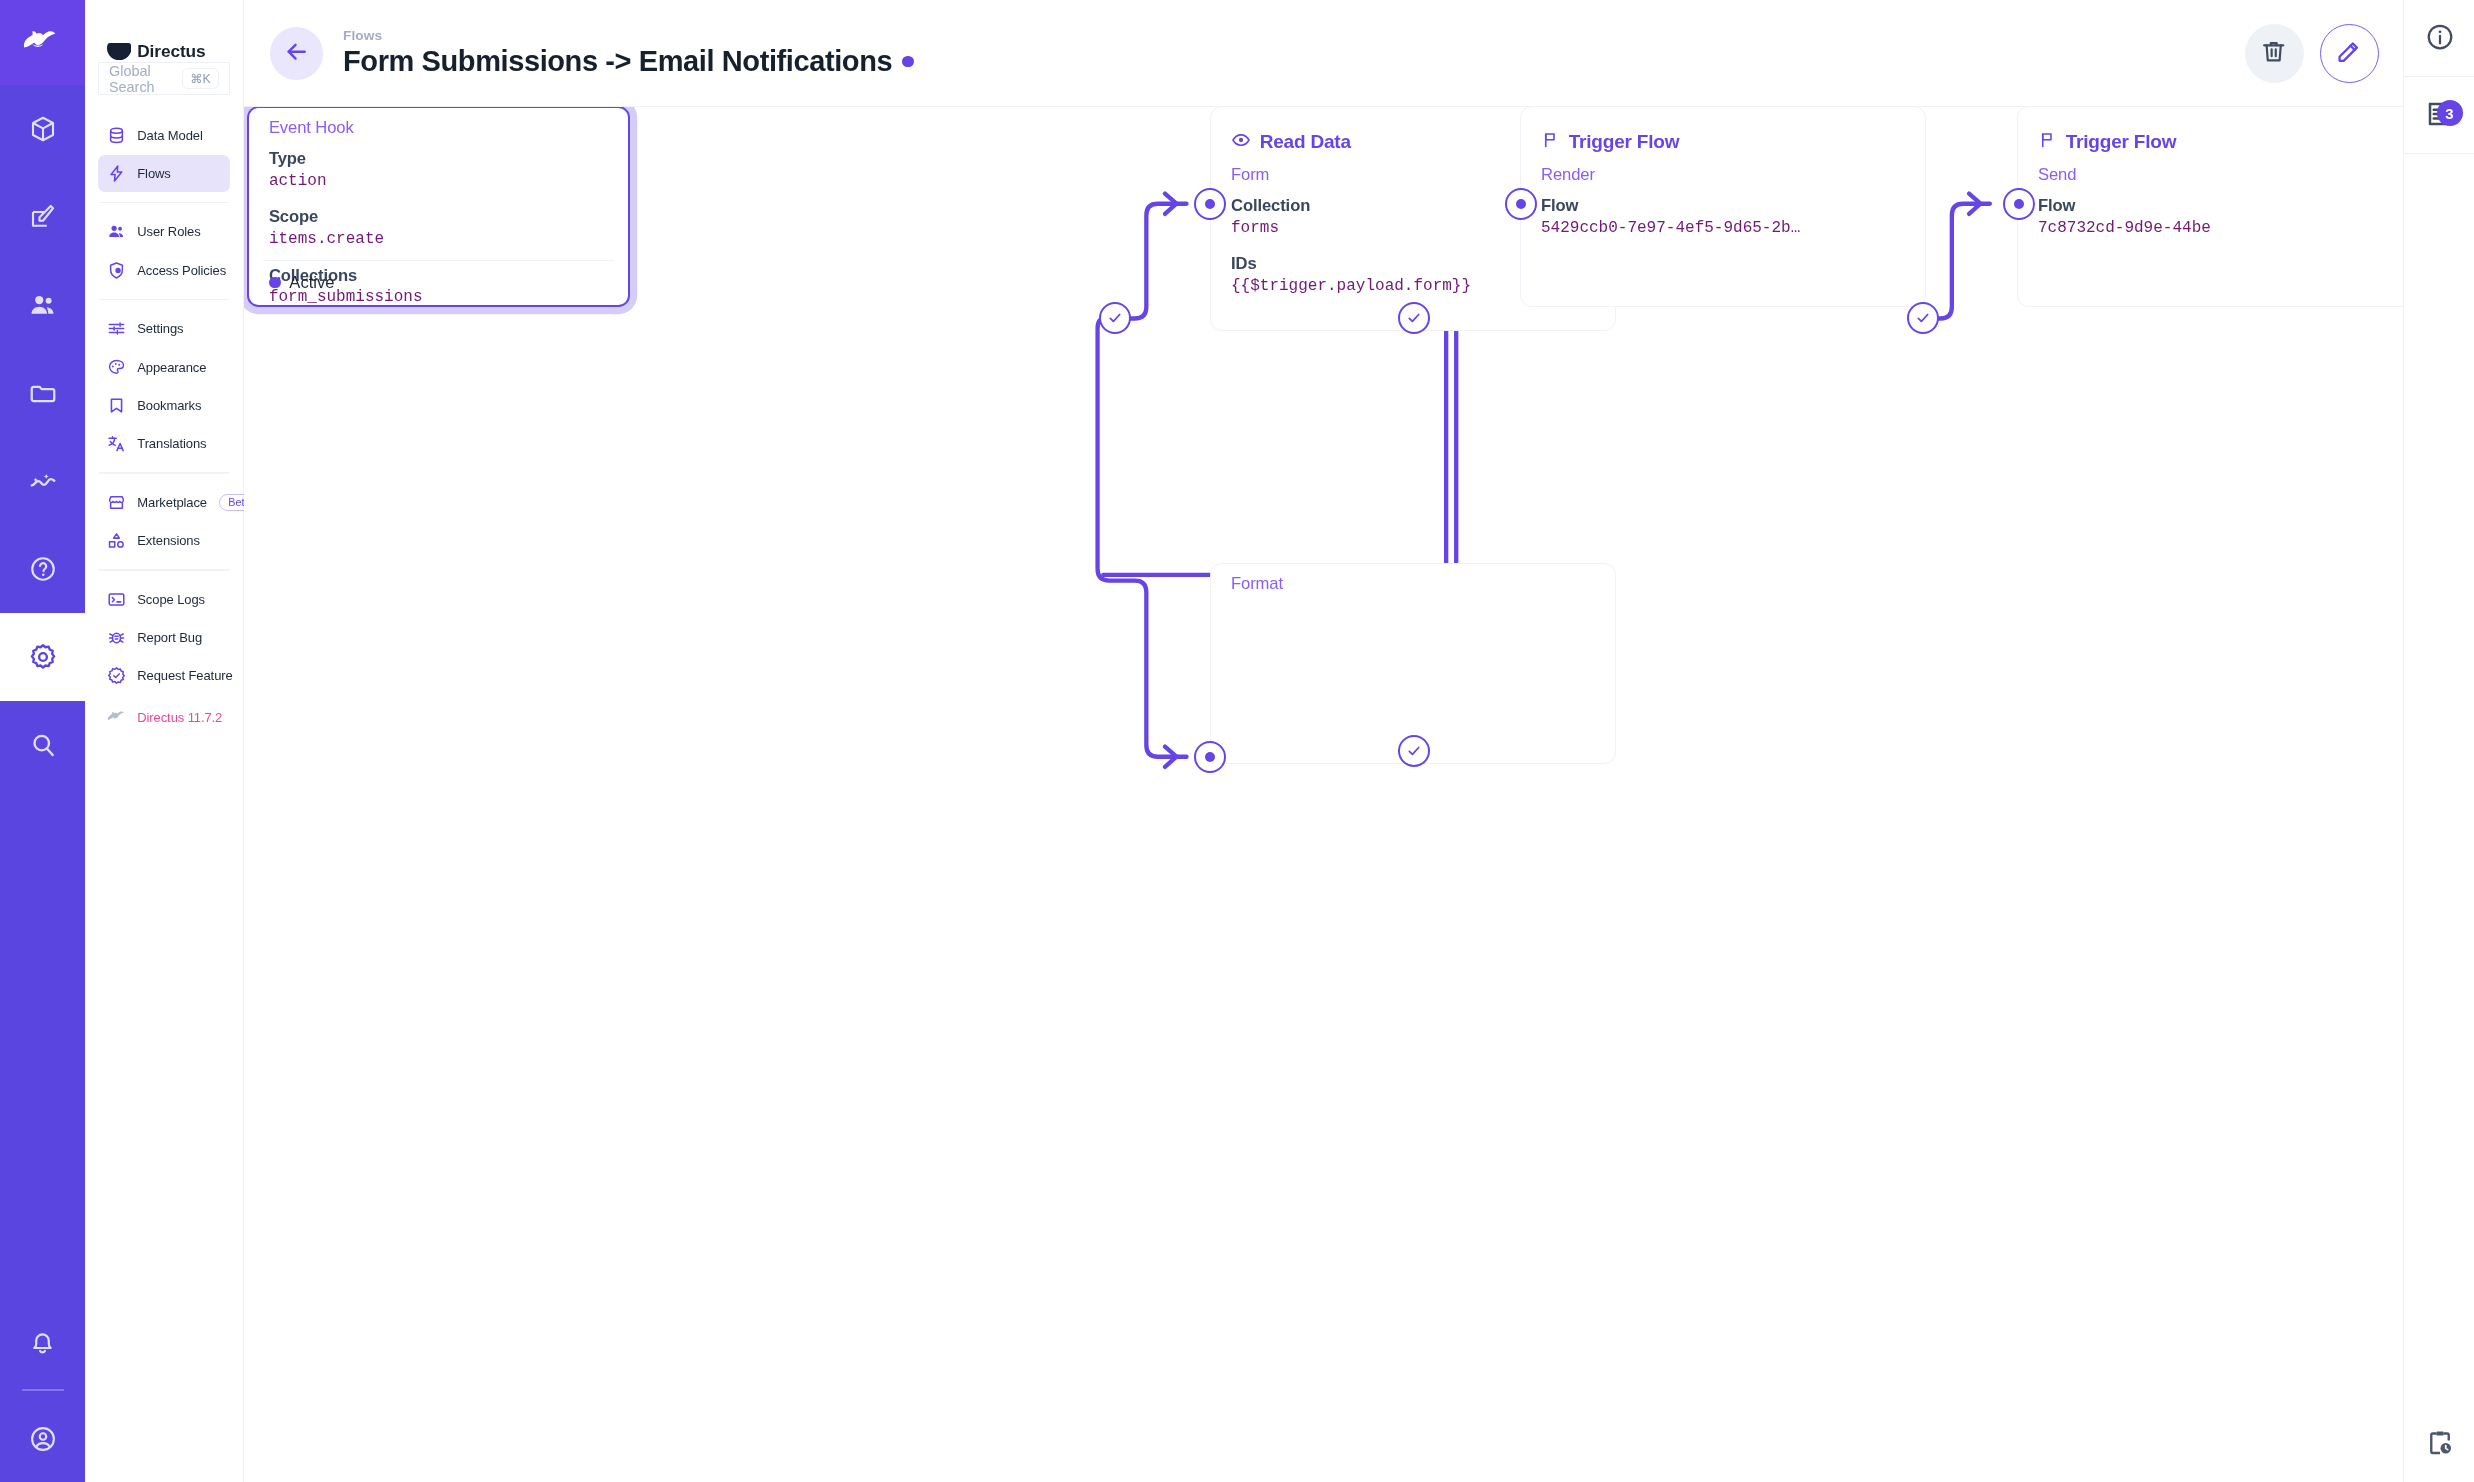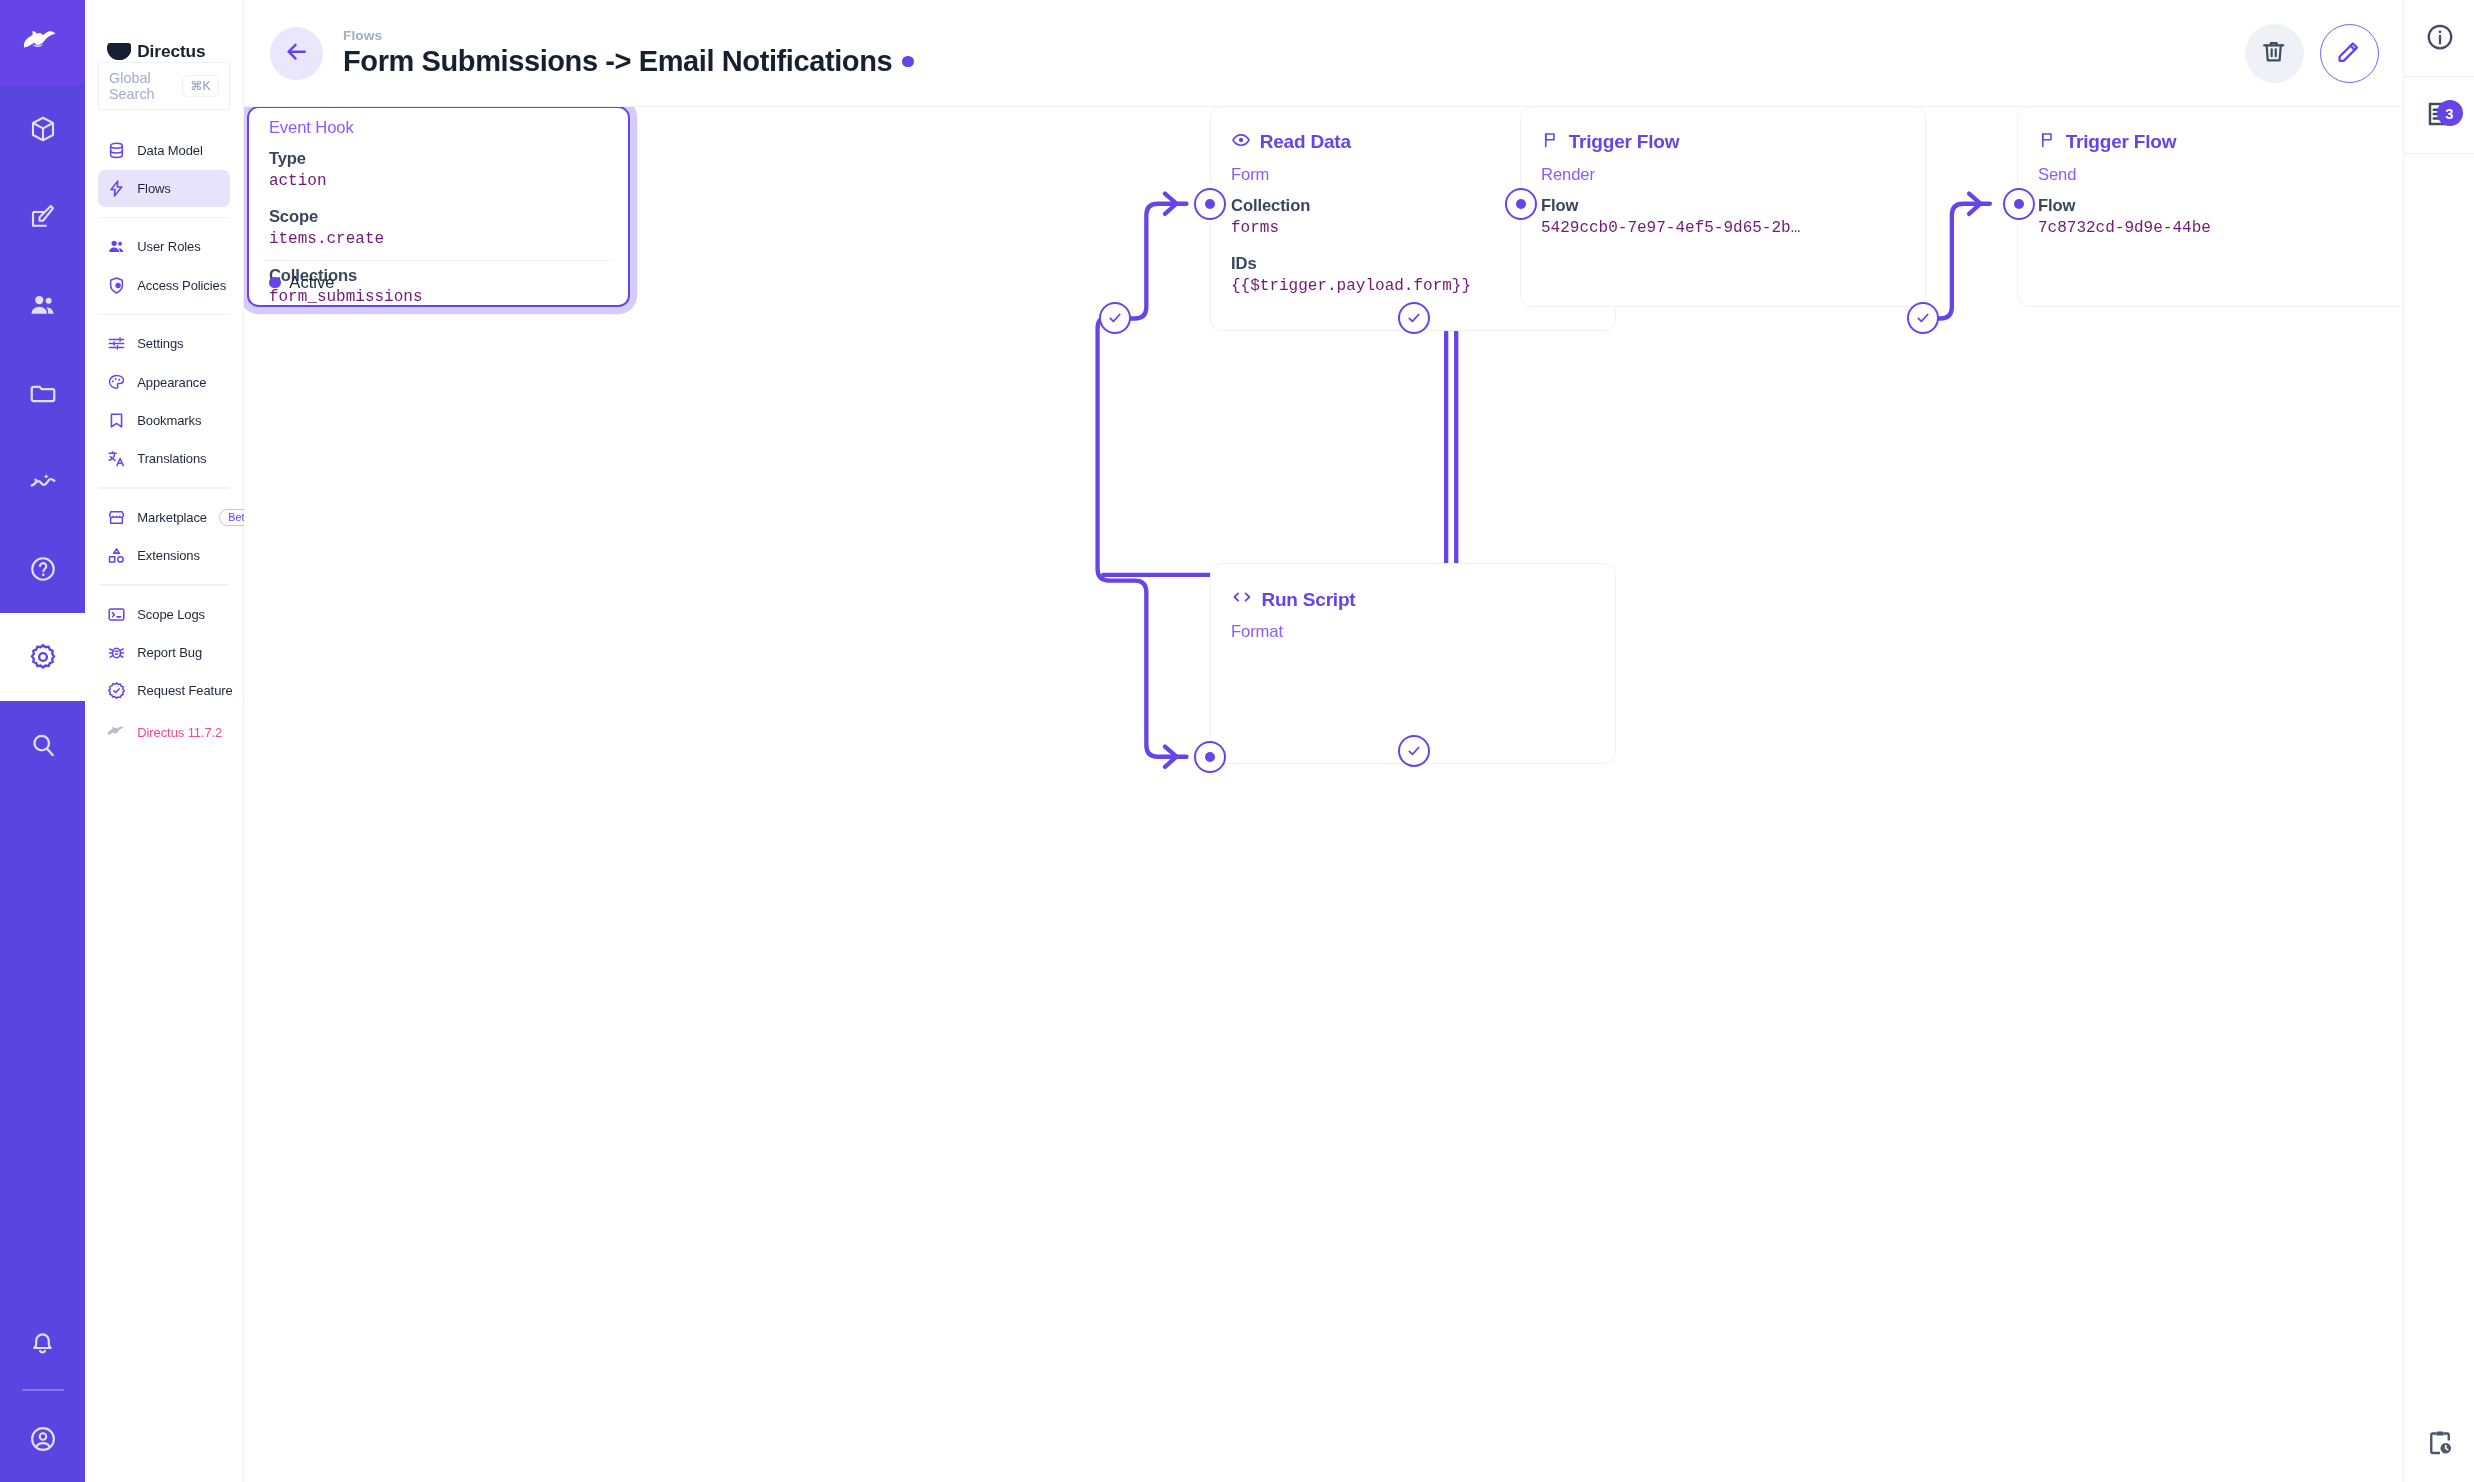--- a/index.html
+++ b/index.html
@@ -34,21 +34,21 @@
 
   
   .sidebar {
     width: 159px; flex: 0 0 159px; height: 1483px;
     background: #ffffff; border-right: 1.4px solid #eef1f5;
     padding: 0 13px;
   }
   .brand { display:flex; align-items:flex-end; gap: 6px; height: 62px; padding-left: 8.7px; }
   .brand-name { font-size: 17.3px; font-weight: 600; color: #18222f; letter-spacing:-0.1px; }
   .search-box {
-    height: 48px; border: 1.4px solid #edf0f5; border-radius: 0;
+    height: 33px; border: 1.4px solid #edf0f5; border-radius: 0;
     display:flex; align-items:center; justify-content:flex-end; gap: 7.2px;
     padding: 0 10px; margin-bottom: 21.7px;
   }
   .search-ph { font-size: 14.4px; color: #a2aec4; }
   .kbd {
     border: 1.4px solid #edf0f5; border-radius: 5.8px; padding: 2.9px 7.2px;
     font-size: 12.3px; color:#8d9bb3;
   }
   .nav-item {
     display:flex; align-items:center; gap: 11.6px;
@@ -515,29 +515,20 @@
       <div class="port" style="left:950px; top:81px;">
         <span class="core"></span>
       </div>
       <div class="port" style="left:1154px; top:195px;">
         <svg width="16" height="16" viewBox="0 0 24 24" fill="none" stroke="#6644e8" stroke-width="2.6" stroke-linecap="round" stroke-linejoin="round">
             <path d="M5 12.5l4.6 4.6L19 6.8"></path>
           </svg>
       </div>
 
       <div class="node" style="left:966px; top:456px; width:406px; height:201px;">
-        <div class="node-title">
-          <span>
-            <svg width="21.7" height="20" viewBox="0 0 26 24" fill="none" stroke="#6644e8" stroke-width="2.1" stroke-linecap="round" stroke-linejoin="round">
-              <path d="M8.6 7.6L4 12l4.6 4.4"></path>
-                <path d="M17.4 7.6L22 12l-4.6 4.4"></path>
-            </svg>
-          </span>
-          <span>Run Script</span>
-        </div>
         <div class="node-body">
           <div class="fld-name">Format</div>
         </div>
       </div>
       <div class="port" style="left:950px; top:634px;">
         <span class="core"></span>
       </div>
       <div class="port" style="left:1154px; top:628px;">
         <svg width="16" height="16" viewBox="0 0 24 24" fill="none" stroke="#6644e8" stroke-width="2.6" stroke-linecap="round" stroke-linejoin="round">
             <path d="M5 12.5l4.6 4.6L19 6.8"></path>

